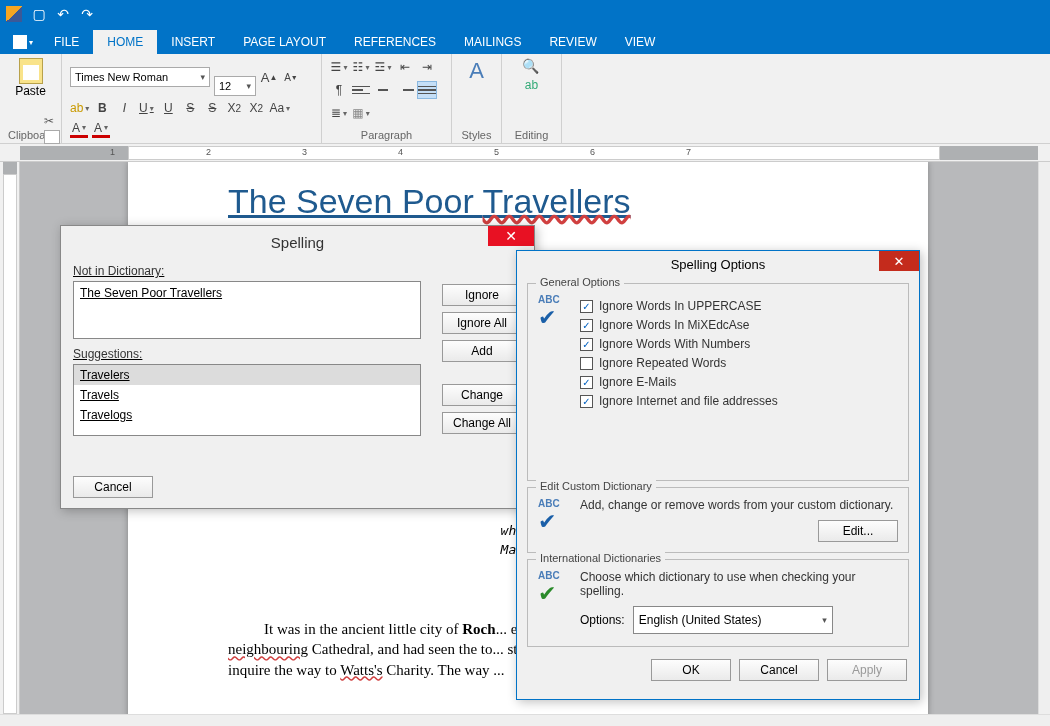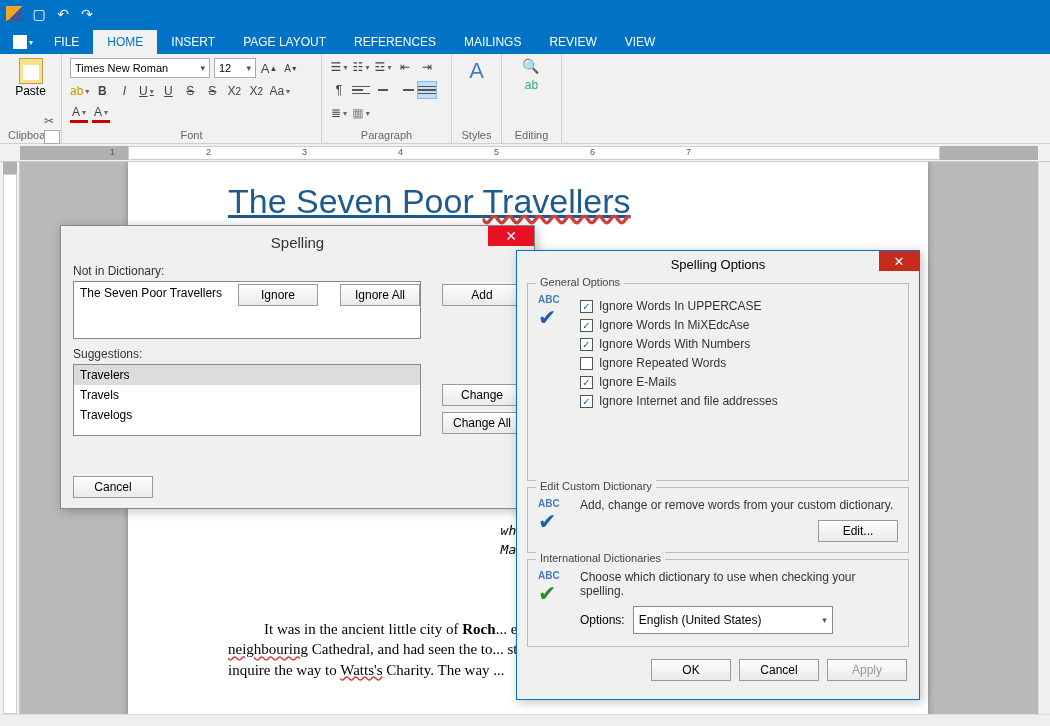--- a/index.html
+++ b/index.html
@@ -26,21 +26,21 @@
 .clipboard { width: 62px; }
 .clipboard .paste { display: flex; flex-direction: column; align-items: center; }
 .clipboard .paste .icn { width: 24px; height: 26px; background: #f9e38a; border: 1px solid #b8a14a; position: relative; }
 .clipboard .paste .icn::after { content: ""; position: absolute; top: 6px; left: 3px; right: 3px; bottom: 3px; background: #fff; }
 .clip-side { position: absolute; left: 44px; top: 60px; display: flex; flex-direction: column; gap: 2px; }
 .sm-icon { width: 16px; height: 14px; }
 
 .font-group { width: 260px; }
 .font-row { display: flex; gap: 4px; align-items: center; margin-bottom: 3px; }
 .font-combo { width: 140px; height: 20px; border: 1px solid #aaa; background: #fff; padding: 1px 4px; font-size: 11px; display: flex; align-items: center; justify-content: space-between; }
-.size-combo { width: 42px; height: 20px; border: 1px solid #aaa; background: #fff; padding: 1px 4px; font-size: 11px; display: flex; align-items: center; justify-content: space-between; }
+.size-combo { width: 42px; height: 20px; border: 1px solid #aaa; background: #fff; padding: 1px 4px; font-size: 11px; display: flex; align-items: center; justify-content: space-between; margin-top: 18px; }
 .rib-btn { min-width: 18px; height: 18px; display: flex; align-items: center; justify-content: center; color: #444; font-size: 12px; cursor: pointer; }
 .rib-btn.b { font-weight: bold; }
 .rib-btn.i { font-style: italic; }
 .rib-btn.u { text-decoration: underline; }
 .rib-btn.s { text-decoration: line-through; }
 .drop::after { content: "▾"; font-size: 8px; margin-left: 2px; color: #666; }
 
 .para-group { width: 130px; }
 .align-btn { width: 18px; height: 16px; display: flex; flex-direction: column; gap: 2px; justify-content: center; }
 .align-btn span { height: 1.5px; background: #555; }
@@ -71,29 +71,29 @@
 
 
 .vscroll { position: absolute; right: 0; top: 162px; bottom: 12px; width: 12px; background: #efefef; border-left: 1px solid #ddd; }
 .hscroll { position: absolute; left: 0; right: 0; bottom: 0; height: 12px; background: #efefef; border-top: 1px solid #ddd; }
 
 
 .dlg { position: absolute; background: #f0f0f0; border: 1px solid #888; box-shadow: 2px 2px 10px rgba(0,0,0,.25); }
 .dlg-spelling { left: 60px; top: 225px; width: 475px; height: 284px; }
 .dlg-title { height: 32px; display: flex; align-items: center; justify-content: center; font-size: 15px; color: #333; position: relative; }
 .dlg-close { position: absolute; right: 0; top: 0; width: 46px; height: 20px; background: #e81123; color: #fff; display: flex; align-items: center; justify-content: center; font-size: 14px; }
-.dlg-body { padding: 6px 12px 10px; }
+.dlg-body { padding: 6px 12px 10px; text-decoration: underline; }
 .fld-label { font-size: 12px; color: #333; margin-bottom: 3px; }
 .textbox { width: 348px; height: 58px; background: #fff; border: 1px solid #888; padding: 4px 6px; font-size: 12px; }
 .listbox { width: 348px; height: 72px; background: #fff; border: 1px solid #888; font-size: 12px; overflow-y: scroll; }
 .listbox .item { padding: 3px 6px; }
 .listbox .item.sel { background: #dcdcdc; }
 .btn { width: 80px; height: 22px; background: linear-gradient(#fdfdfd,#eaeaea); border: 1px solid #999; font-size: 12px; cursor: pointer; display: inline-flex; align-items: center; justify-content: center; }
 .btn.disabled { color: #999; }
-.btn-col { position: absolute; right: 12px; top: 58px; display: flex; flex-direction: row; gap: 22px; }
+.btn-col { position: absolute; right: 12px; top: 58px; display: flex; flex-direction: column; gap: 6px; }
 .btn-col2 { position: absolute; right: 12px; top: 158px; display: flex; flex-direction: column; gap: 6px; }
 .dlg-bottom { position: absolute; bottom: 10px; left: 12px; right: 12px; display: flex; justify-content: space-between; }
 
 
 .dlg-options { left: 516px; top: 250px; width: 404px; height: 450px; border: 1px solid #0173c7; background: #f0f0f0; }
 .dlg-options .dlg-title2 { height: 26px; background: #f0f0f0; display: flex; align-items: center; justify-content: center; font-size: 13px; border-bottom: none; position: relative; }
 .dlg-options .dlg-close2 { position: absolute; right: 0; top: 0; width: 40px; height: 20px; background: #c42b1c; color: #fff; display: flex; align-items: center; justify-content: center; }
 .fieldset { border: 1px solid #bbb; margin: 6px 10px; padding: 10px 10px 10px 10px; position: relative; }
 .fieldset .legend { position: absolute; top: -8px; left: 8px; background: #f0f0f0; padding: 0 4px; font-size: 11px; color: #444; }
 .chk-row { display: flex; align-items: center; gap: 6px; font-size: 12px; color: #333; margin: 5px 0 5px 42px; }

